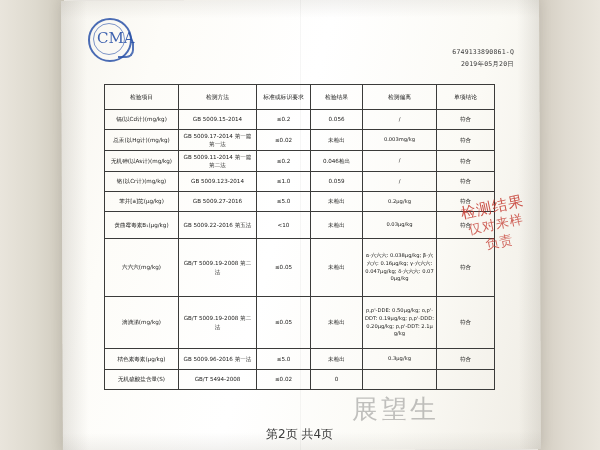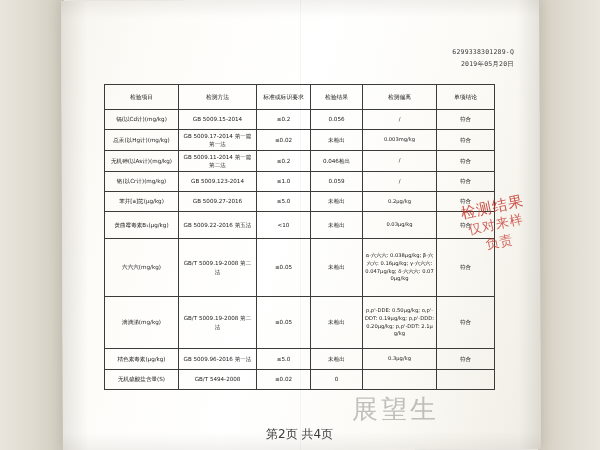--- a/index.html
+++ b/index.html
@@ -227,22 +227,28 @@
 
 <div id="page">
 
   <div id="left-edge"></div>
   <div id="right-edge"></div>
 
   <div id="paper"></div>
 
   <div class="crease" style="left:300px; top:0; width:1px; height:450px;"></div>
 
-
-  <div class="doc-no">6299338301289-Q</div>
+  <div class="stamp-logo">
+    <div class="ring"></div>
+    <div class="ring2"></div>
+    <div class="glyph">CMA</div>
+    <div class="tail"></div>
+  </div>
+
+  <div class="doc-no">6749133890861-Q</div>
   <div class="doc-date">2019年05月20日</div>
 
   <table id="report-table">
     <colgroup>
       <col class="col-item">
         <col class="col-method">
         <col class="col-std">
       <col class="col-result">
         <col class="col-limit">
         <col class="col-concl">

